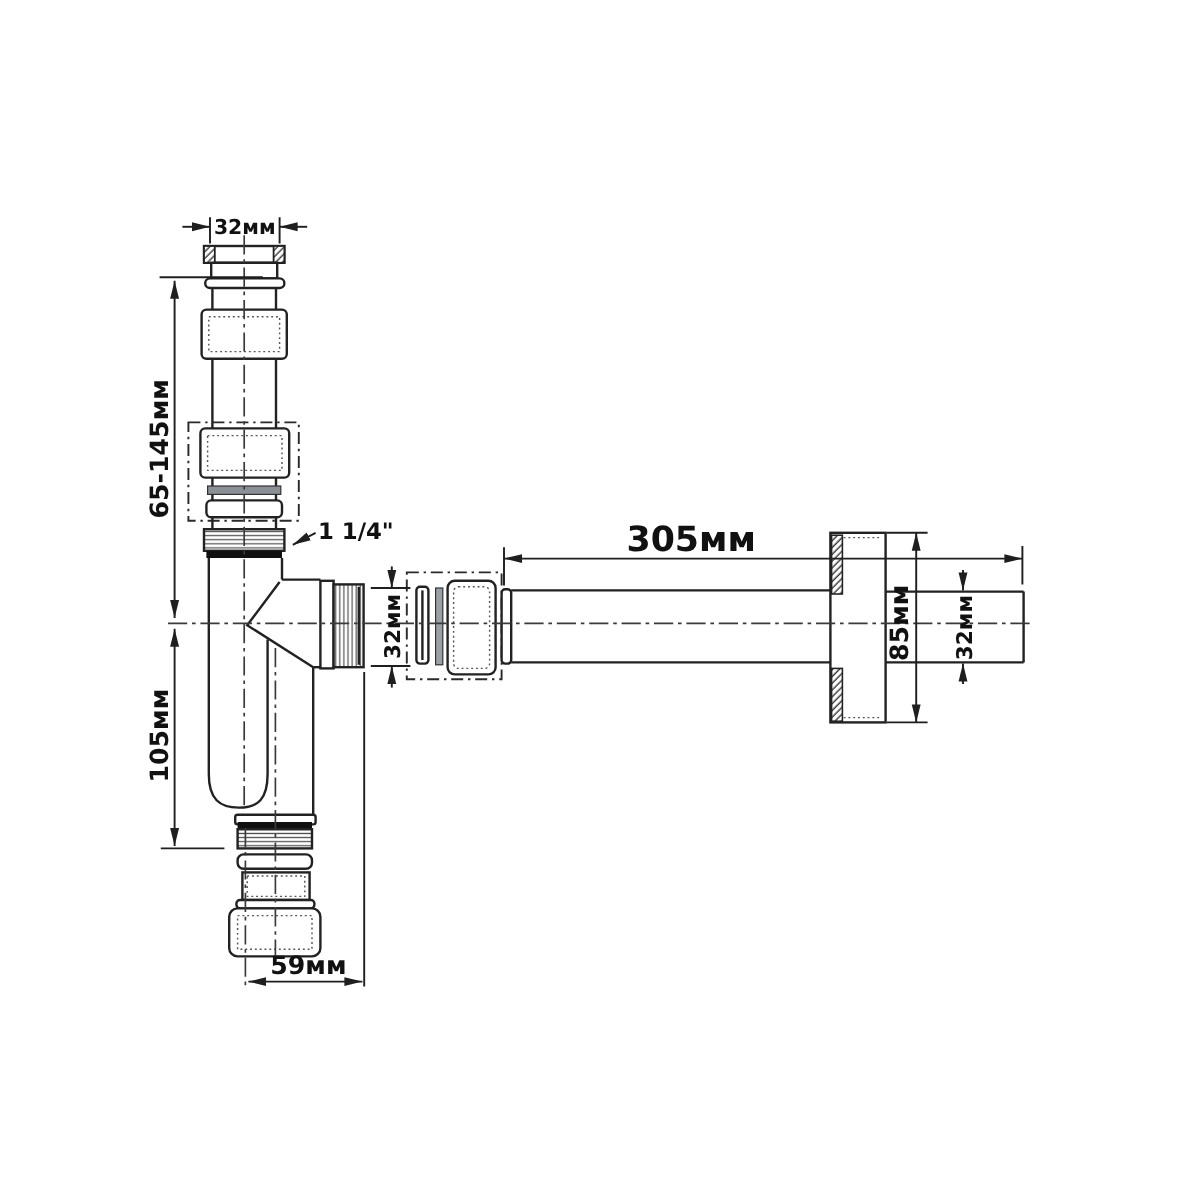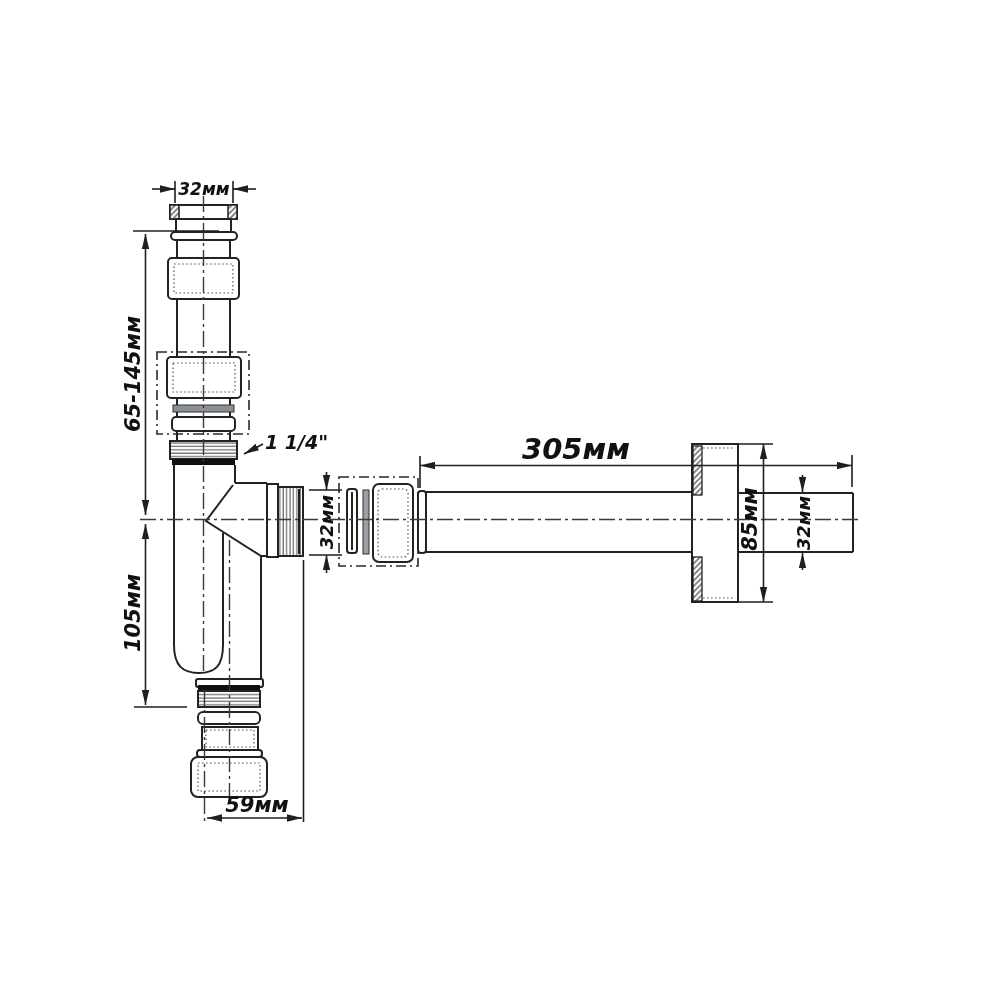--- a/index.html
+++ b/index.html
@@ -1,16 +1,16 @@
 <!DOCTYPE html>
 <html><head>
 <meta charset="utf-8">
 <style>
   html,body{margin:0;padding:0;background:#ffffff;}
-  .stage{position:relative;width:1000px;height:1000px;background:#ffffff;overflow:hidden;font-style:italic;}
+  .stage{position:relative;width:1000px;height:1000px;background:#ffffff;overflow:hidden;}
   svg{display:block;}
   text{font-family:"DejaVu Sans","Liberation Sans",sans-serif;font-weight:bold;fill:#111111;}
   .part{stroke:#222222;stroke-width:2;fill:#ffffff;}
   .pline{stroke:#222222;stroke-width:2;fill:none;}
   .thin{stroke:#555555;stroke-width:1.2;fill:none;stroke-dasharray:1.6 2.4;}
   .dim{stroke:#1f1f1f;stroke-width:1.6;fill:none;}
   .cl{stroke:#3a3a3a;stroke-width:1.4;fill:none;stroke-dasharray:16 4 3 4;}
   .dbox{stroke:#2a2a2a;stroke-width:1.6;fill:none;stroke-dasharray:10 4 2 4;}
   .oring{fill:#101010;stroke:none;}
   .rubber{fill:#8a9096;stroke:#333;stroke-width:1;}

